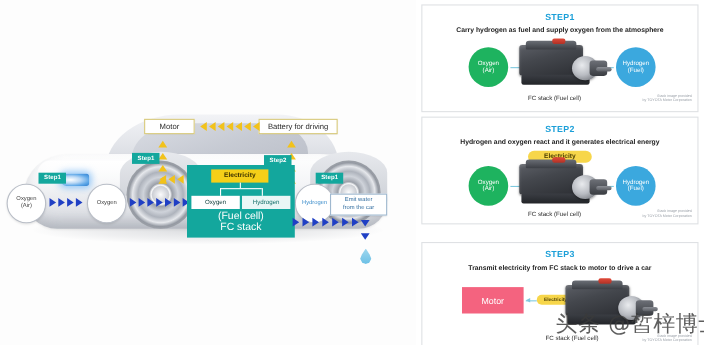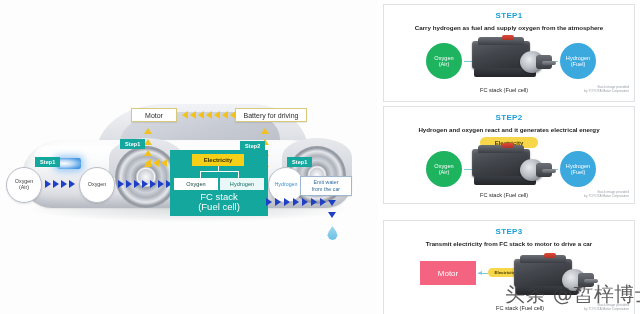--- a/index.html
+++ b/index.html
@@ -480,22 +480,22 @@
         <div class="vline" style="left:6px;  top:5px; height:7px;"></div>
         <div class="vline" style="left:44px; top:5px; height:7px;"></div>
       </div>
       <div class="fc-sub ox">
         <span>Oxygen</span>
       </div>
       <div class="fc-sub hy">
         <span>Hydrogen</span>
       </div>
       <div class="fc-title">
+        <div>(Fuel cell)</div>
         <div>FC stack</div>
-        <div>(Fuel cell)</div>
       </div>
     </div>
 
     <div class="arrow right c-blue" style="left:266px; top:198px;"></div>
     <div class="arrow right c-blue" style="left:275px; top:198px;"></div>
     <div class="arrow right c-blue" style="left:284px; top:198px;"></div>
     <div class="arrow right c-blue" style="left:293px; top:198px;"></div>
     <div class="arrow right c-blue" style="left:302px; top:198px;"></div>
     <div class="arrow right c-blue" style="left:311px; top:198px;"></div>
     <div class="arrow right c-blue" style="left:320px; top:198px;"></div>

